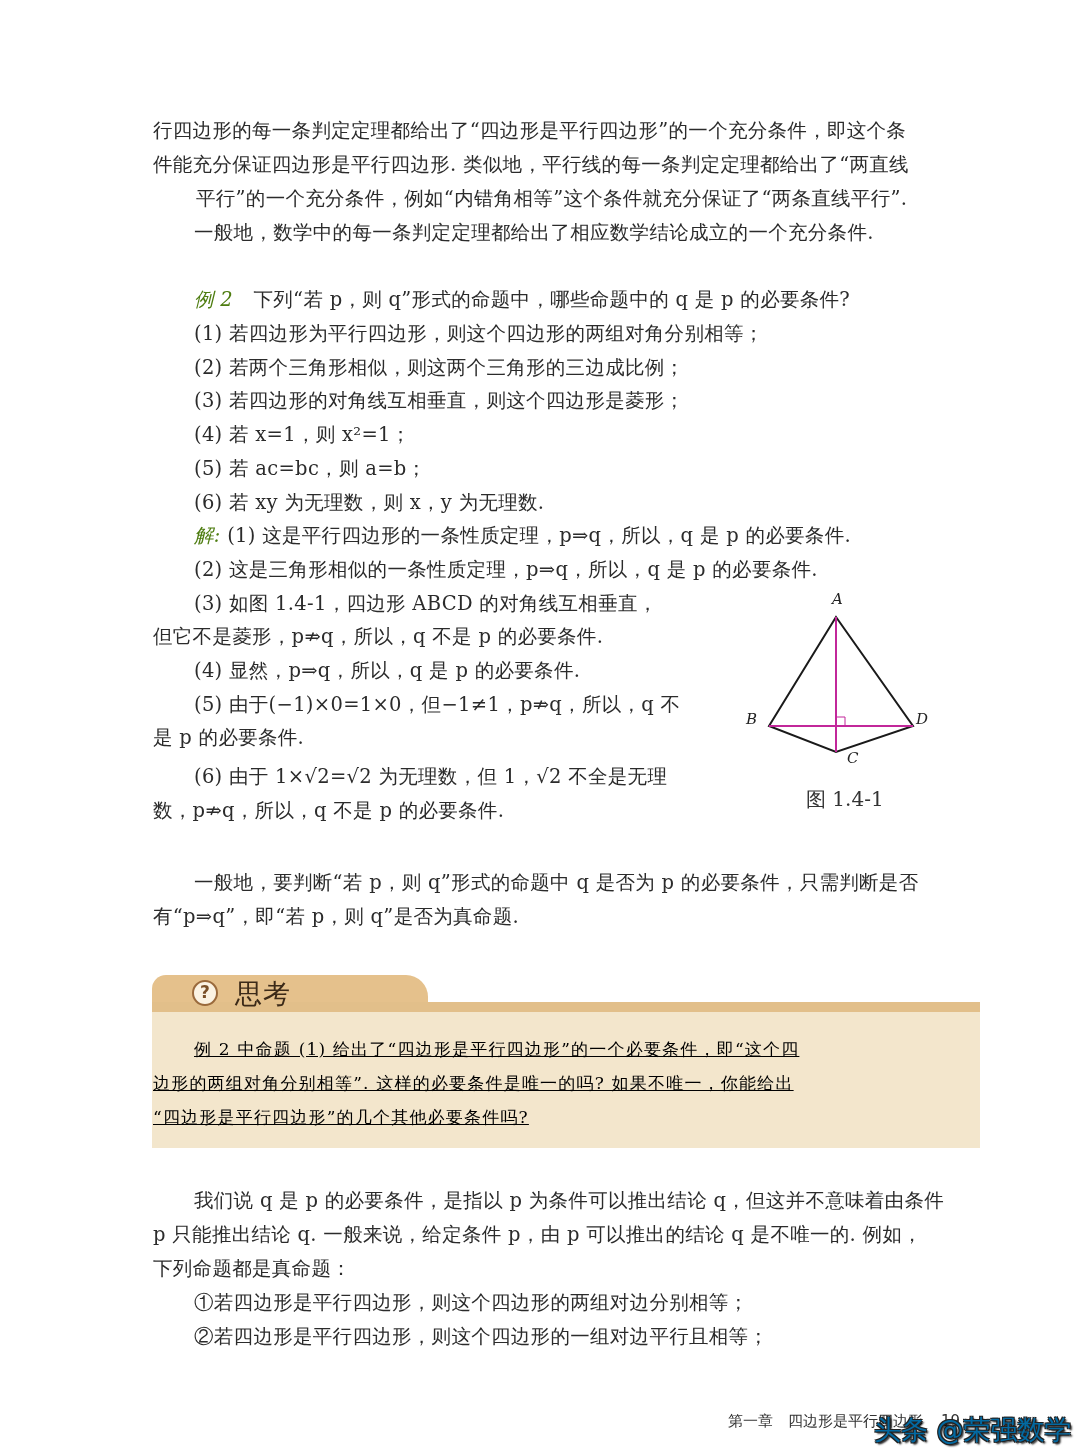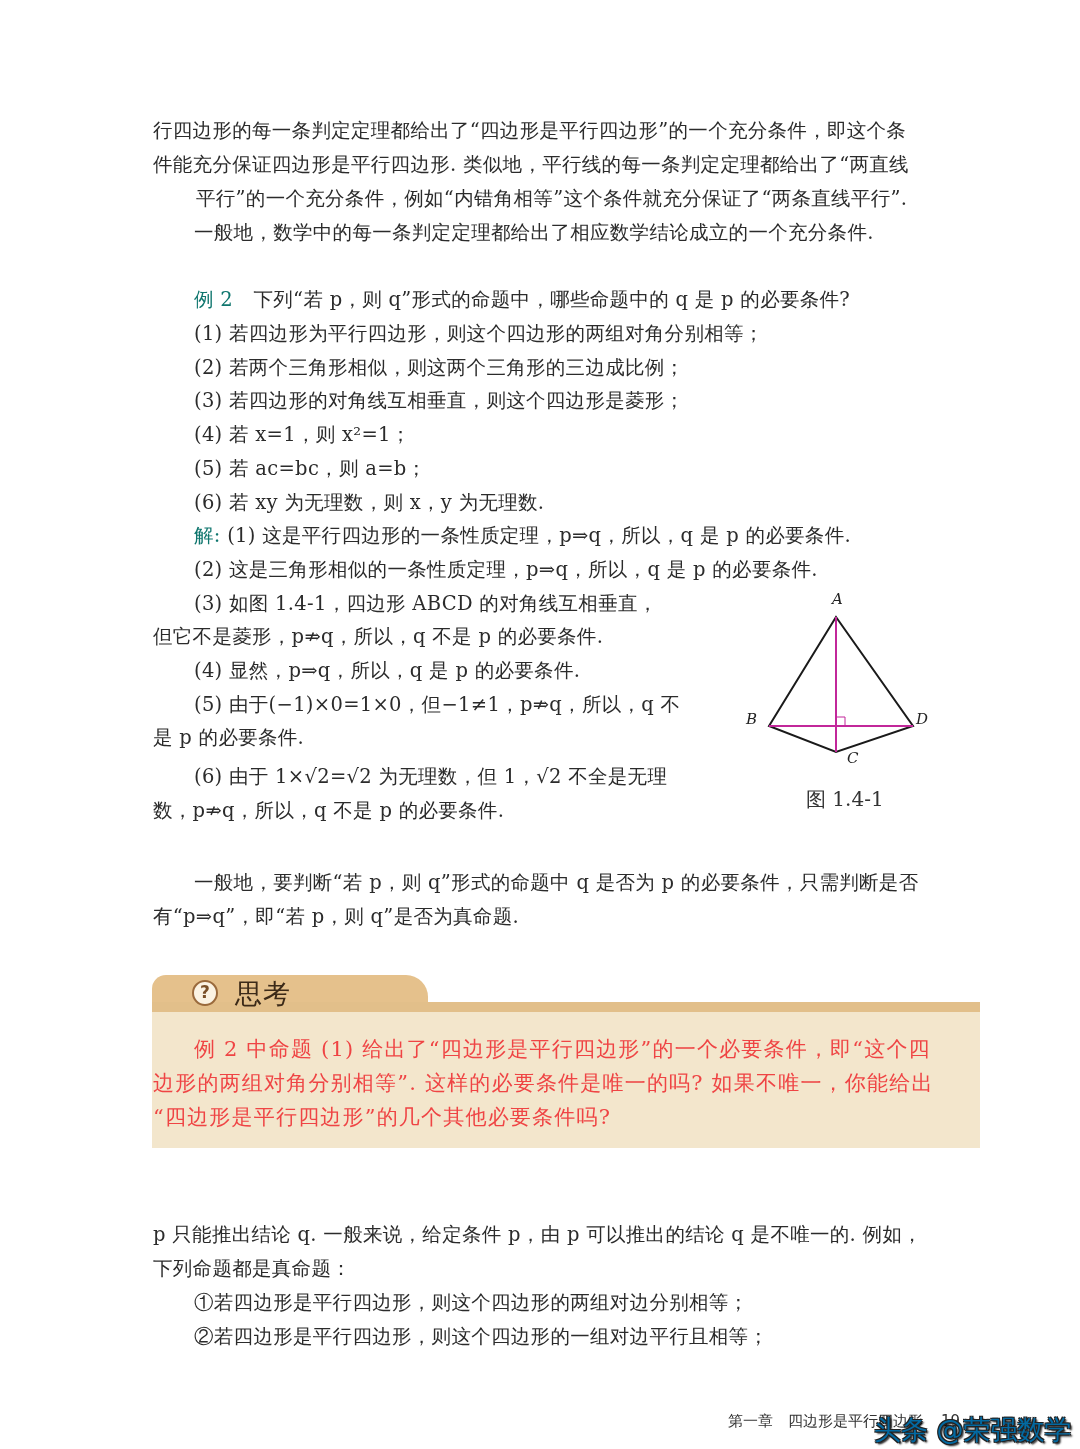--- a/index.html
+++ b/index.html
@@ -13,21 +13,21 @@
   }
   .page { position: absolute; left: 16px; top: 0; width: 1080px; height: 1449px; }
   .line {
     position: absolute;
     font-size: 19.5px;
     line-height: 26px;
     white-space: nowrap;
     color: #2b2b2b;
     letter-spacing: 0.3px;
   }
-  .accent { color: #0f766e; }
+  .accent { color: #4d7c0f; font-style: italic; }
   .fig {
     position: absolute; left: 715px; top: 588px; width: 210px; height: 230px;
   }
   .fig-caption {
     position: absolute; left: 790px; top: 786px;
     font-size: 20px; color: #333; white-space: nowrap;
   }
   .think-tab {
     position: absolute; left: 136px; top: 975px;
     width: 276px; height: 36px;
@@ -55,22 +55,22 @@
     font-family: "DejaVu Sans", sans-serif;
     font-size: 17px; line-height: 21px; text-align: center; font-weight: bold;
   }
   .think-title {
     position: absolute; left: 219px; top: 979px;
     font-family: "DejaVu Sans", sans-serif;
     font-size: 27px; line-height: 30px; color: #3c2a18;
     letter-spacing: 1px;
   }
   .think-line {
-    position: absolute; font-size: 21px; line-height: 26px; color: #ef4444;
-    white-space: nowrap; letter-spacing: 1.2px;
+    position: absolute; font-size: 17px; line-height: 26px; color: #000000;
+    white-space: nowrap; letter-spacing: 1.2px; text-decoration: underline;
   }
   .footer {
     position: absolute; left: 712px; top: 1412px;
     font-size: 15px; color: #333; white-space: nowrap;
   }
   .footer .pagenum { margin-left: 18px; font-family: "DejaVu Sans", sans-serif; }
   .watermark {
     position: absolute; left: 858px; top: 1412px;
     font-family: "DejaVu Sans", sans-serif;
     font-size: 27px; color: #0369a1; white-space: nowrap;
@@ -129,20 +129,21 @@
 
   <div class="think-tab"></div>
   <div class="think-bar"></div>
   <div class="think-box"></div>
   <div class="think-icon">?</div>
   <div class="think-title">思考</div>
   <div class="think-line" style="left:178px; top:1036px;">例 2 中命题 (1) 给出了“四边形是平行四边形”的一个必要条件，即“这个四</div>
   <div class="think-line" style="left:137px; top:1070px;">边形的两组对角分别相等”. 这样的必要条件是唯一的吗? 如果不唯一，你能给出</div>
   <div class="think-line" style="left:137px; top:1104px;">“四边形是平行四边形”的几个其他必要条件吗?</div>
 
+  <div class="line" style="left:178px; top:1188px;">我们说 q 是 p 的必要条件，是指以 p 为条件可以推出结论 q，但这并不意味着由条件</div>
   <div class="line" style="left:137px; top:1222px;">p 只能推出结论 q. 一般来说，给定条件 p，由 p 可以推出的结论 q 是不唯一的. 例如，</div>
   <div class="line" style="left:137px; top:1256px;">下列命题都是真命题：</div>
   <div class="line" style="left:178px; top:1290px;">①若四边形是平行四边形，则这个四边形的两组对边分别相等；</div>
   <div class="line" style="left:178px; top:1324px;">②若四边形是平行四边形，则这个四边形的一组对边平行且相等；</div>
 
   <div class="footer">
     <span>第一章　四边形是平行四边形</span><span class="pagenum">19</span>
   </div>
   <div class="watermark">头条 @荣强数学</div>
 </div>

